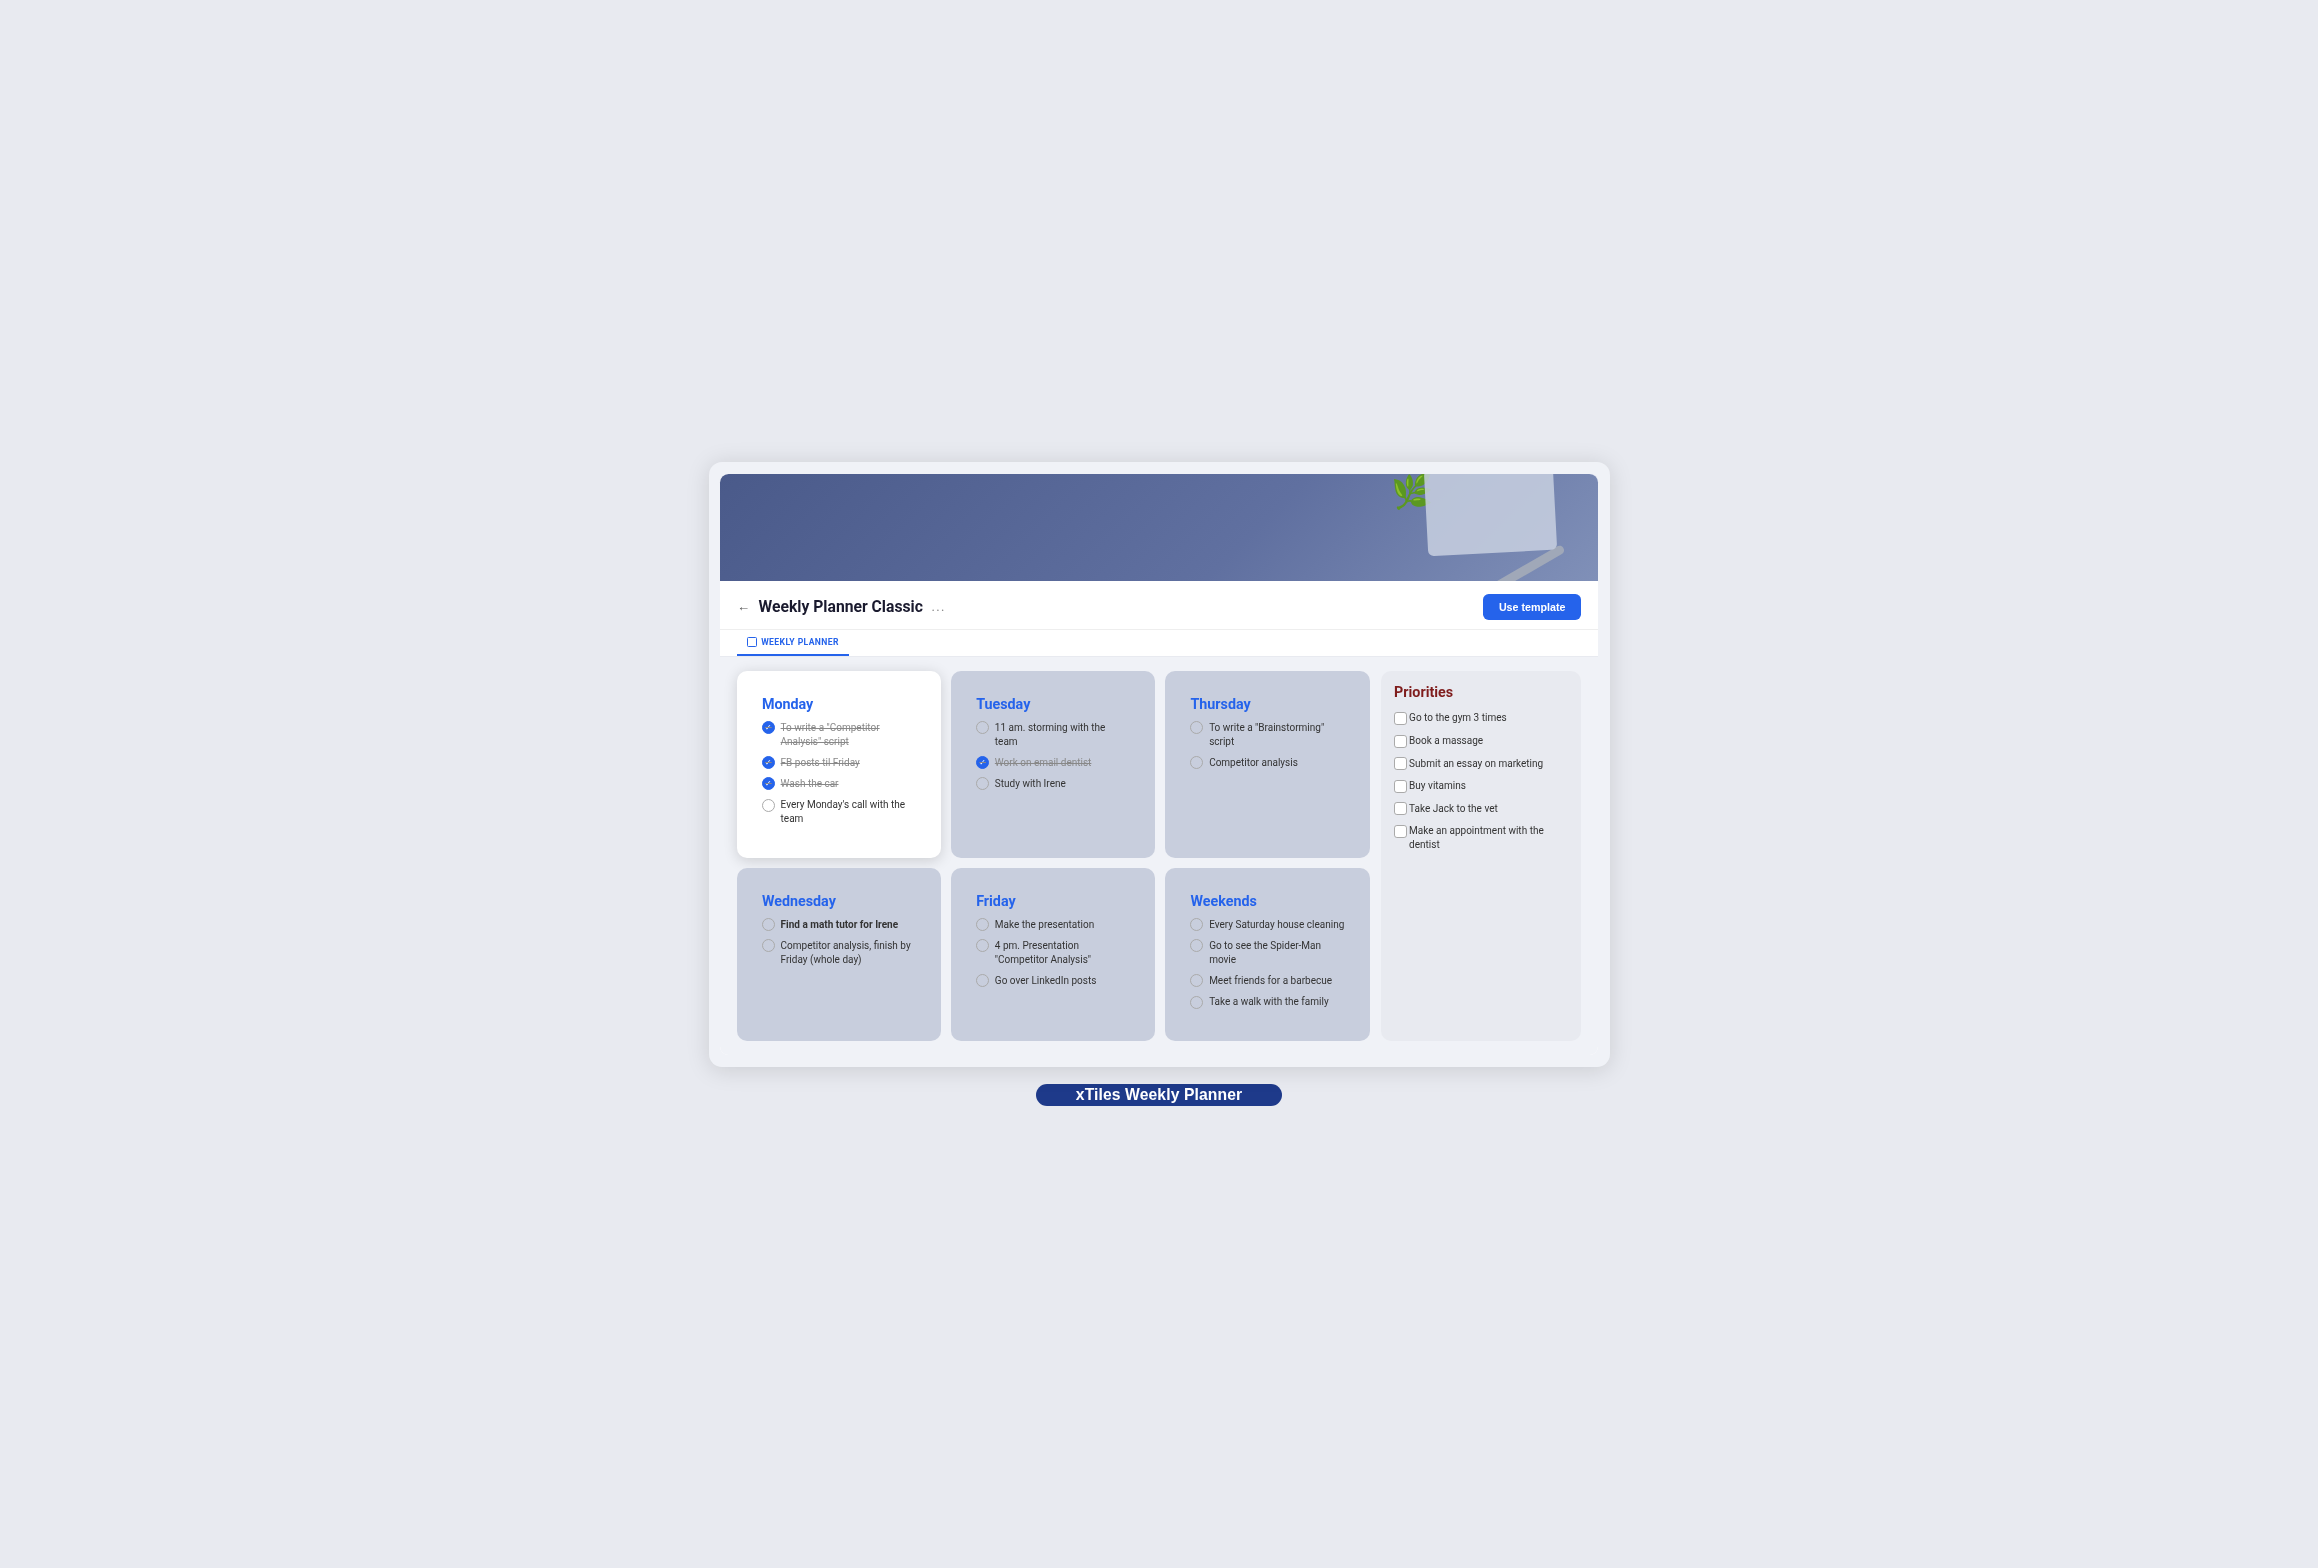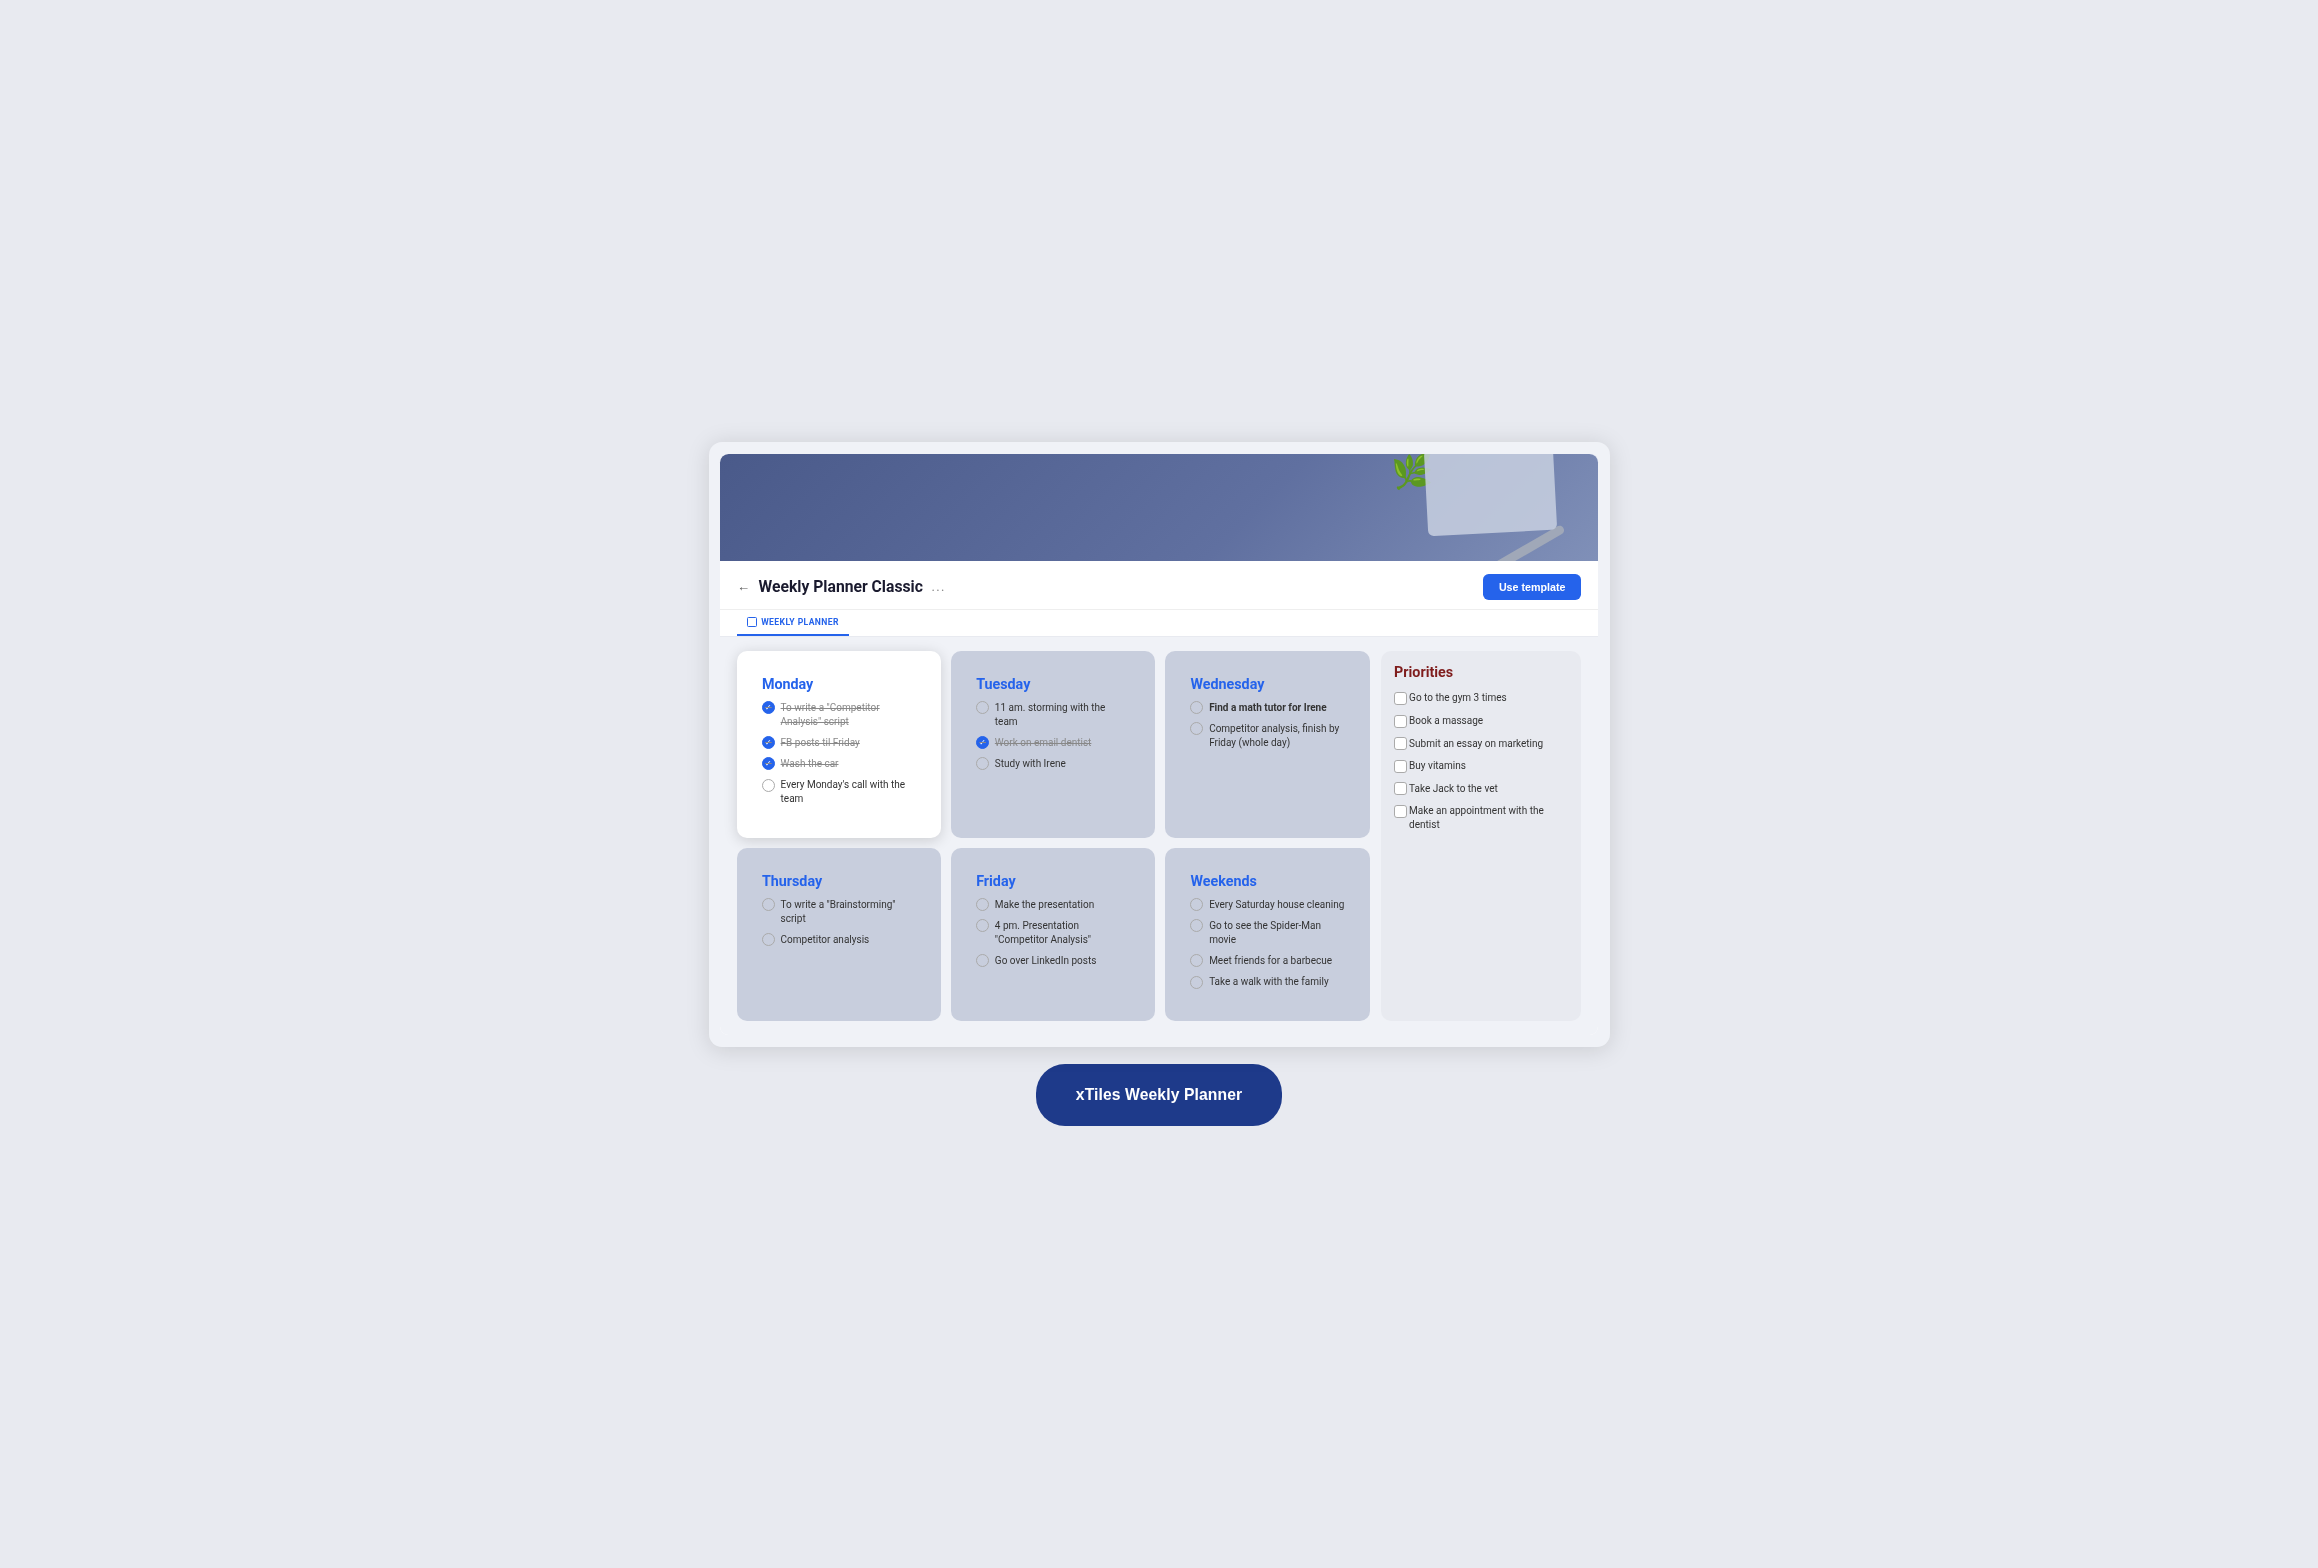--- a/index.html
+++ b/index.html
@@ -269,21 +269,21 @@
       display: flex;
       justify-content: center;
       margin-top: 17px;
     }
 
     .bottom-cta-btn {
       background: #1e3a8a;
       color: #fff;
       border: none;
       border-radius: 29px;
-      padding: 22px 40px;
+      padding: 2px 40px;
       font-size: 15.7px;
       font-weight: 700;
       cursor: pointer;
       letter-spacing: 0.1px;
     }
 
     .task-text {
       flex: 1;
     }
 
@@ -359,40 +359,40 @@
             <div class="checkbox checked">✓</div>
             <span class="task-text">Work on email dentist</span>
           </div>
           <div class="task-item">
             <div class="checkbox"></div>
             <span class="task-text">Study with Irene</span>
           </div>
         </div>
 
         <div class="day-card">
+          <div class="day-title">Thursday</div>
+          <div class="task-item">
+            <div class="checkbox"></div>
+            <span class="task-text">To write a "Brainstorming" script</span>
+          </div>
+          <div class="task-item">
+            <div class="checkbox"></div>
+            <span class="task-text">Competitor analysis</span>
+          </div>
+        </div>
+
+        <div class="day-card">
           <div class="day-title">Wednesday</div>
           <div class="task-item">
             <div class="checkbox"></div>
             <span class="task-text bold-text">Find a math tutor for Irene</span>
           </div>
           <div class="task-item">
             <div class="checkbox"></div>
             <span class="task-text">Competitor analysis, finish by Friday (whole day)</span>
-          </div>
-        </div>
-
-        <div class="day-card">
-          <div class="day-title">Thursday</div>
-          <div class="task-item">
-            <div class="checkbox"></div>
-            <span class="task-text">To write a "Brainstorming" script</span>
-          </div>
-          <div class="task-item">
-            <div class="checkbox"></div>
-            <span class="task-text">Competitor analysis</span>
           </div>
         </div>
 
         <div class="day-card">
           <div class="day-title">Friday</div>
           <div class="task-item">
             <div class="checkbox"></div>
             <span class="task-text">Make the presentation</span>
           </div>
           <div class="task-item">

